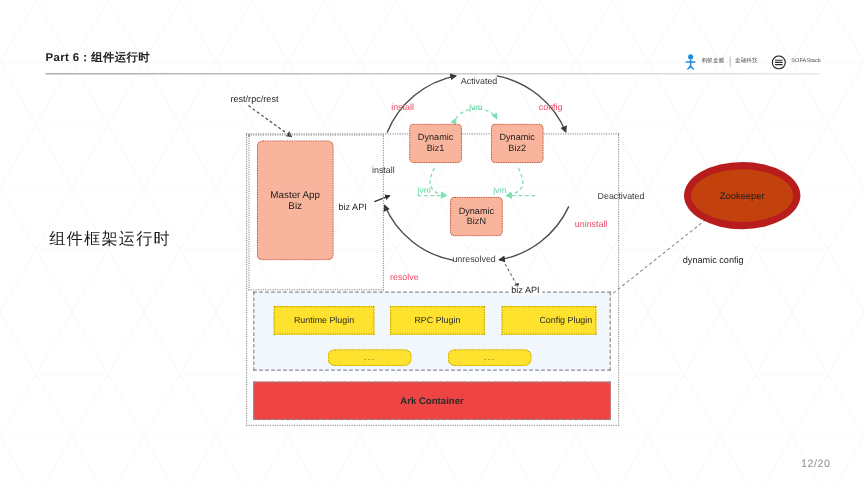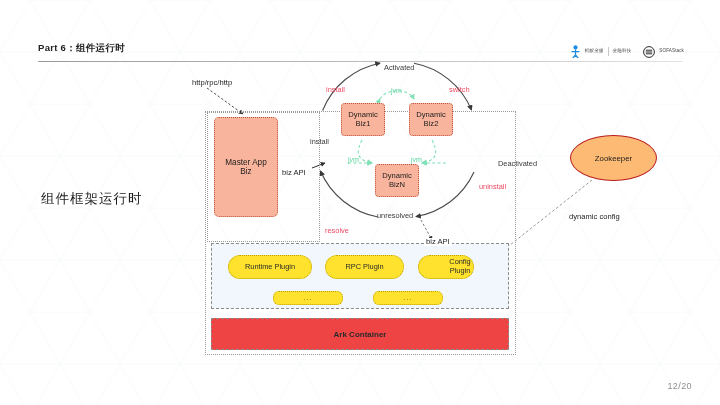--- a/index.html
+++ b/index.html
@@ -76,27 +76,27 @@
     left:214px;top:117px;width:64px;height:100px;
     border-radius:5px;font-size:8.2px;
   }
   #dyn-biz1{left:341px;top:103px;width:44px;height:33px;}
   #dyn-biz2{left:409px;top:103px;width:44px;height:33px;}
   #dyn-bizn{left:375px;top:164px;width:44px;height:33px;}
   
   .plugin-box{
     background:#ffe22e;
     border:1.1px dotted #b8a000;
-    border-radius:12px;
+    border-radius:0;
     color:#2a2a2a;
     font-size:7.4px;
   }
   #plugin-runtime{left:228px;top:255px;width:84px;height:24px;}
   #plugin-rpc{left:325px;top:255px;width:79px;height:24px;}
-  #plugin-config{left:418px;top:255px;width:56px;height:24px;padding-left:28px;}
+  #plugin-config{left:418px;top:255px;width:79px;height:24px;padding-left:28px;}
   .ellipsis-box{
     background:#ffe22e;border:1.1px dotted #b8a000;border-radius:6px;
     color:#6e6200;font-size:7.5px;letter-spacing:1px;
   }
   #ellipsis-1{left:273px;top:291px;width:70px;height:14px;}
   #ellipsis-2{left:373px;top:291px;width:70px;height:14px;}
   
   .container-box{
     position:absolute;box-sizing:border-box;
   }
@@ -114,23 +114,23 @@
   }
   #ark-container{
     left:211px;top:318px;width:298px;height:32px;
     border:1px dashed #8c8c8c;background:#ef4444;
     display:flex;align-items:center;justify-content:center;
     font-size:8px;color:#2b2b2b;font-weight:bold;
   }
   
   #zookeeper{
     position:absolute;left:570px;top:135px;width:85px;height:44px;
-    border:1px solid #b91c1c;border-radius:50%;
+    border:6px solid #b91c1c;border-radius:50%;
     display:flex;align-items:center;justify-content:center;
-    font-size:7.8px;color:#1d1d1d;background:#fdba74;
+    font-size:7.8px;color:#1d1d1d;background:#c2410c;
   }
   
   .txt{
     position:absolute;white-space:nowrap;line-height:1;
   }
   .txt-dark{color:#1d1d1d;font-size:7.6px;}
   .txt-red{color:#ef4a63;font-size:7.4px;}
   .txt-green{color:#5fd6a0;font-size:7px;}
   .txt-gray{color:#3a3a3a;font-size:7.4px;}
   #lbl-rest{left:192px;top:79px;}
@@ -248,32 +248,32 @@
   <div class="node-label biz-box" id="dyn-bizn">Dynamic<br>BizN</div>
 
   <div class="node-label plugin-box" id="plugin-runtime">Runtime Plugin</div>
   <div class="node-label plugin-box" id="plugin-rpc">RPC Plugin</div>
   <div class="node-label plugin-box" id="plugin-config">Config Plugin</div>
   <div class="node-label ellipsis-box" id="ellipsis-1">...</div>
   <div class="node-label ellipsis-box" id="ellipsis-2">...</div>
 
   <div id="zookeeper">Zookeeper</div>
 
-  <div class="txt txt-dark" id="lbl-rest">http/rpc/http</div>
+  <div class="txt txt-dark" id="lbl-rest">rest/rpc/rest</div>
   <div class="txt txt-dark" id="lbl-bizapi-left">biz API</div>
   <div class="txt txt-dark" id="lbl-bizapi-plug">biz API</div>
   <div class="txt txt-dark" id="lbl-dynconfig">dynamic config</div>
 
   <div class="txt txt-gray" id="lbl-activated">Activated</div>
   <div class="txt txt-gray" id="lbl-deactivated">Deactivated</div>
   <div class="txt txt-gray" id="lbl-unresolved">unresolved</div>
   <div class="txt txt-gray" id="lbl-resolved">install</div>
 
   <div class="txt txt-red" id="lbl-install">install</div>
-  <div class="txt txt-red" id="lbl-switch">switch</div>
+  <div class="txt txt-red" id="lbl-switch">config</div>
   <div class="txt txt-red" id="lbl-uninstall">uninstall</div>
   <div class="txt txt-red" id="lbl-resolve">resolve</div>
 
   <div class="txt txt-green" id="lbl-jvm-top">jvm</div>
   <div class="txt txt-green" id="lbl-jvm-left">jvm</div>
   <div class="txt txt-green" id="lbl-jvm-right">jvm</div>
 
 </div>
 
 </body></html>

